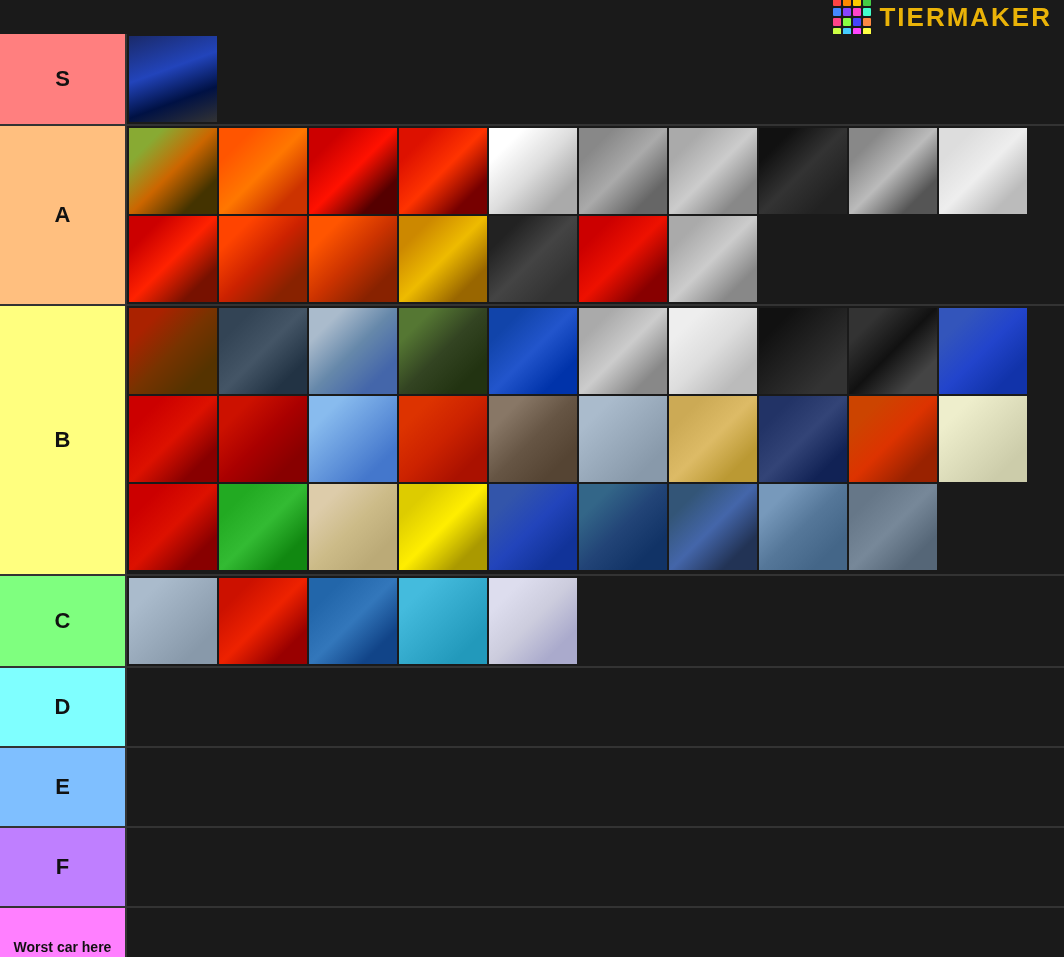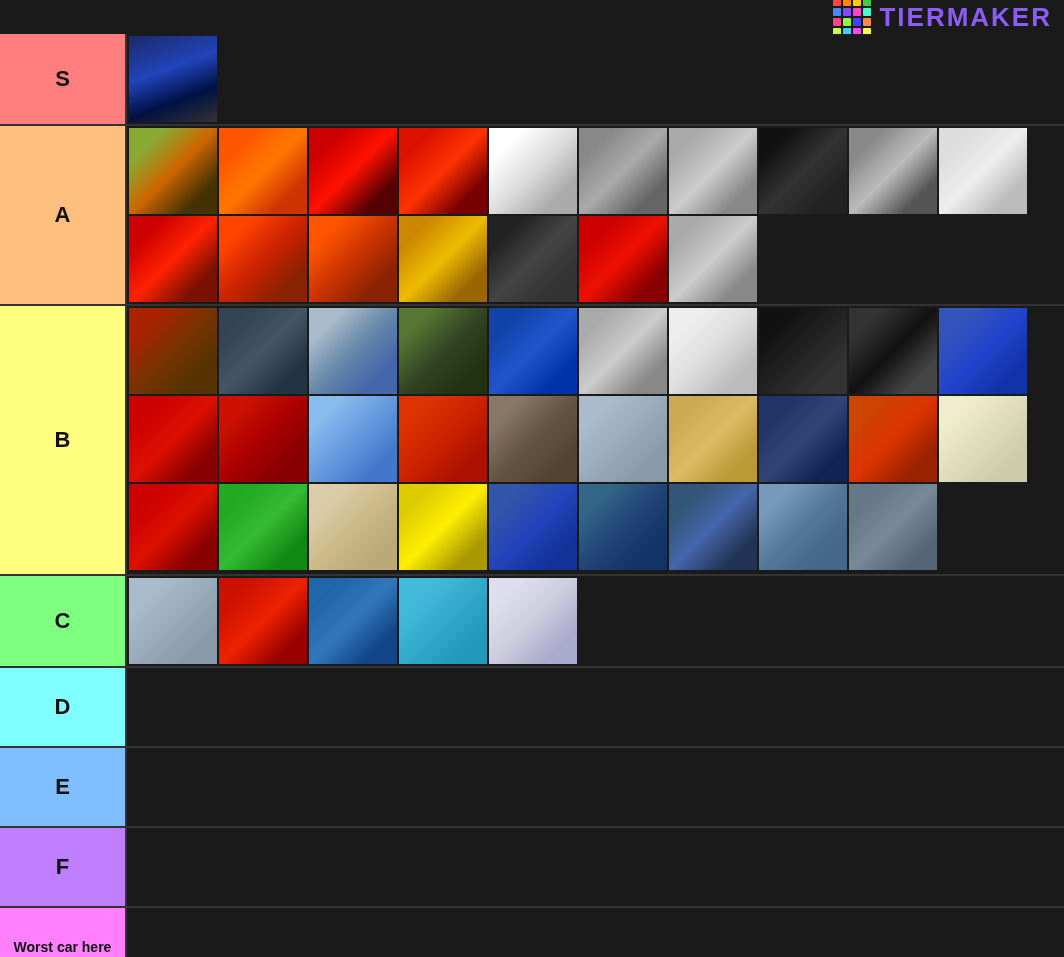--- a/index.html
+++ b/index.html
@@ -50,21 +50,21 @@
         <span style="background:#44ffcc; display:block; border-radius:1px;"></span>
         <span style="background:#ff4488; display:block; border-radius:1px;"></span>
         <span style="background:#88ff44; display:block; border-radius:1px;"></span>
         <span style="background:#4444ff; display:block; border-radius:1px;"></span>
         <span style="background:#ff8844; display:block; border-radius:1px;"></span>
         <span style="background:#ccff44; display:block; border-radius:1px;"></span>
         <span style="background:#44ccff; display:block; border-radius:1px;"></span>
         <span style="background:#ff44ff; display:block; border-radius:1px;"></span>
         <span style="background:#ffff44; display:block; border-radius:1px;"></span>
       </div>
-      <span style="font-size:26px; font-weight:900; color:#8b5cf6; letter-spacing:2px; text-transform:uppercase; font-family:Arial Black, Arial, sans-serif;">TiERMAKER</span>
+      <span style="font-size:26px; font-weight:900; color:#eab308; letter-spacing:2px; text-transform:uppercase; font-family:Arial Black, Arial, sans-serif;">TiERMAKER</span>
     </div>
   </div>
 
   <div>
 
     <div style="display:flex; border-bottom:2px solid #333; min-height:90px;">
       <div class="tier-label tier-s" style="width:125px;min-width:125px;display:flex;align-items:center;justify-content:center;font-size:22px;font-weight:bold;color:#111;">S</div>
       <div style="flex:1;display:flex;flex-wrap:wrap;align-content:flex-start;background:#1a1a1a;border-left:2px solid #333;padding:2px;gap:2px;">
 
         <div style="width:88px;height:86px;background:linear-gradient(135deg,#001166 20%,#2244aa 50%,#112288 80%);flex-shrink:0;overflow:hidden;position:relative;">

